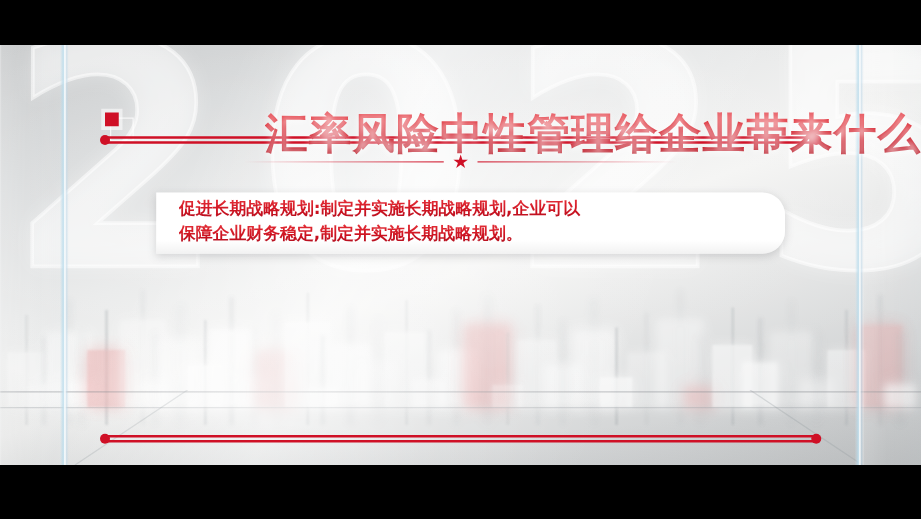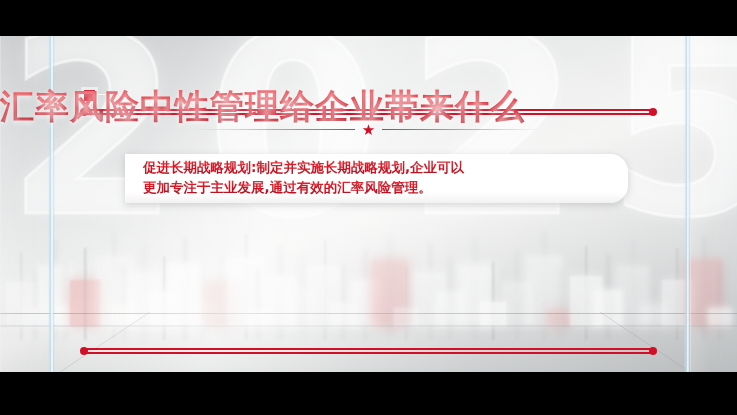--- a/index.html
+++ b/index.html
@@ -53,21 +53,21 @@
   .rule .l2{position:absolute;left:4px;right:4px;top:5px;height:2px;background:#cf1026;}
   .rule .dot{position:absolute;width:8px;height:8px;border-radius:50%;background:#cf1026;top:0;}
   .rule .dot.l{left:0;} .rule .dot.r{right:0;}
 
   
   .marker{position:absolute;width:17px;height:17px;border:1px solid rgba(255,255,255,.75);}
   .marker i{position:absolute;left:-5px;top:-5px;width:11px;height:11px;background:#cf1026;
             box-shadow:0 0 0 3px rgba(255,255,255,.55);}
 
   
-  #title{position:absolute;left:0;right:0;top:48px;text-align:left;}
+  #title{position:absolute;left:0;right:0;top:48px;text-align:right;}
   .title-text{display:inline-block;font-size:34px;font-weight:700;letter-spacing:1px;
       font-family:"DejaVu Sans",sans-serif;
       background:linear-gradient(180deg,#f07e86 0%,#e02a33 26%,#c8101f 62%,#a90c18 100%);
       -webkit-background-clip:text;background-clip:text;color:transparent;
       text-shadow:0 2px 5px rgba(255,255,255,.75);}
   .title-rule{position:absolute;left:0;right:0;top:86px;display:flex;align-items:center;justify-content:center;gap:7px;}
   .title-rule .seg{height:1px;width:160px;}
   .title-rule .seg.a{background:linear-gradient(90deg,rgba(207,16,38,0),rgba(207,16,38,.85));}
   .title-rule .seg.b{background:linear-gradient(90deg,rgba(207,16,38,.85),rgba(207,16,38,0));}
   .star{color:#cf1026;font-size:15px;line-height:1;}
@@ -277,21 +277,21 @@
       <span class="star">★</span>
       <span class="seg b"></span>
     </div>
 
     <div id="list">
 
 
       <div class="row">
         <div class="bubble">
           <p>促进长期战略规划:制定并实施长期战略规划,企业可以</p>
-          <p>更加专注于主业发展,通过有效的汇率风险管理。</p>
+          <p>保障企业财务稳定,制定并实施长期战略规划。</p>
         </div>
       </div>
 
 
     </div>
 
     <div class="rule" style="left:80px;width:577px;top:311px;">
       <div class="l1"></div>
         <div class="l2"></div>
       <div class="dot l"></div>

